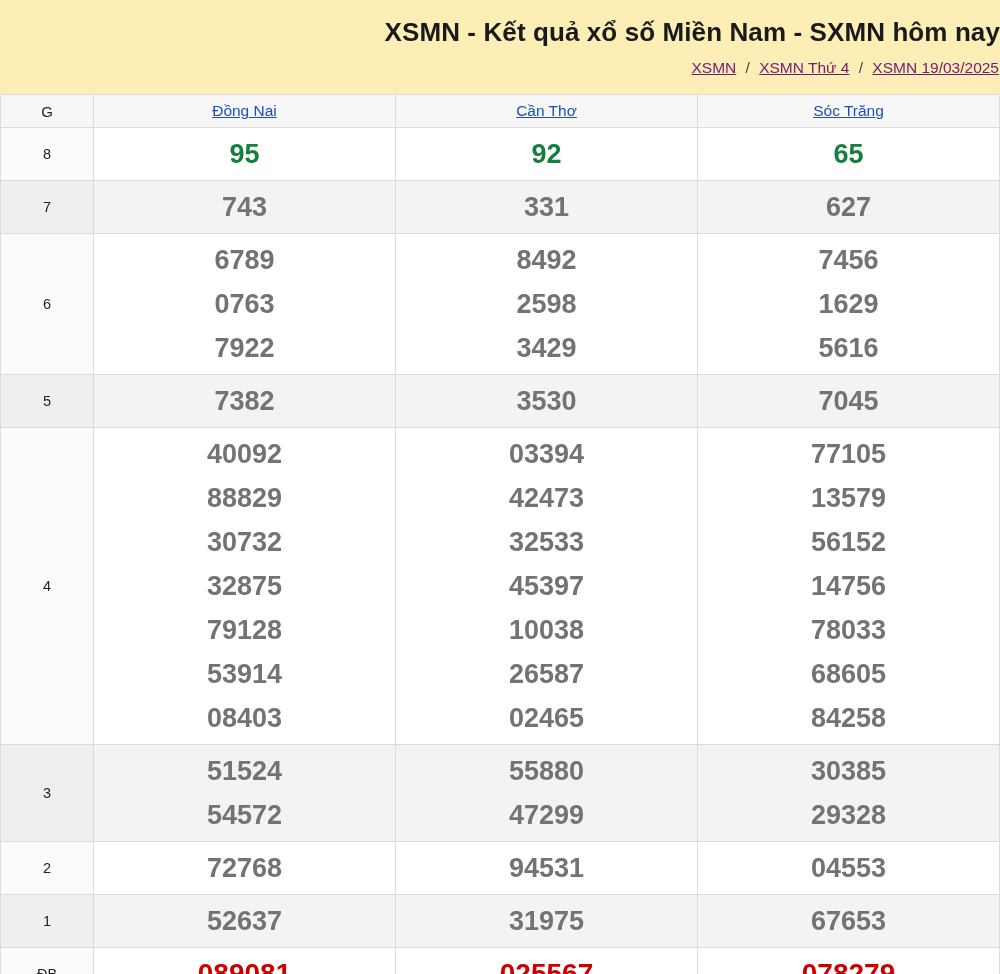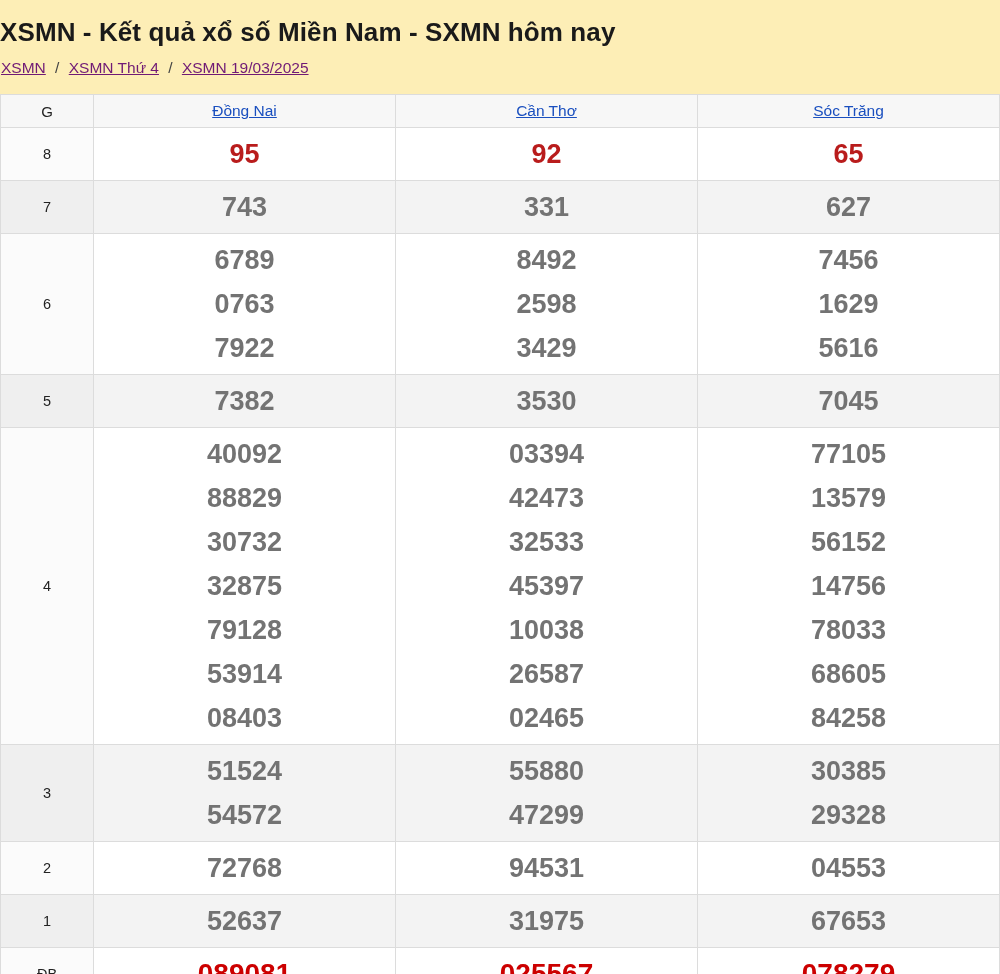--- a/index.html
+++ b/index.html
@@ -14,21 +14,21 @@
     width: 1000px;
     min-height: 974px;
     position: relative;
     overflow: hidden;
   }
   
   .header {
     background: #fdeeb6;
     width: 100%;
     padding: 10px 0 10px 0;
-    text-align: left;
+    text-align: right;
   }
   .header-title {
     font-size: 26px;
     font-weight: bold;
     color: #1a1a1a;
     letter-spacing: 0.1px;
     line-height: 36px;
     margin: 4px 0 8px 0;
   }
   .breadcrumb {
@@ -83,21 +83,21 @@
   }
   td.num-cell {
     font-size: 27px;
     font-weight: bold;
     color: #737373;
     line-height: 44px;
     padding: 4px 0;
   }
   tr.row-shade td { background: #f3f3f3; }
   tr.row-shade td.g-cell { background: #efefef; }
-  td.num-cell.red { color: #b91c1c; }
+  td.num-cell.red { color: #15803d; }
   td.num-cell .line { display: block; }
   
   tr.r8 td { height: 50px; }
   tr.r7 td { height: 50px; }
   tr.r5 td { height: 50px; }
   tr.r2 td { height: 50px; }
   tr.r1 td { height: 50px; }
   tr.rdb td { height: 52px; }
   td.num-cell.db {
     font-size: 28px;

